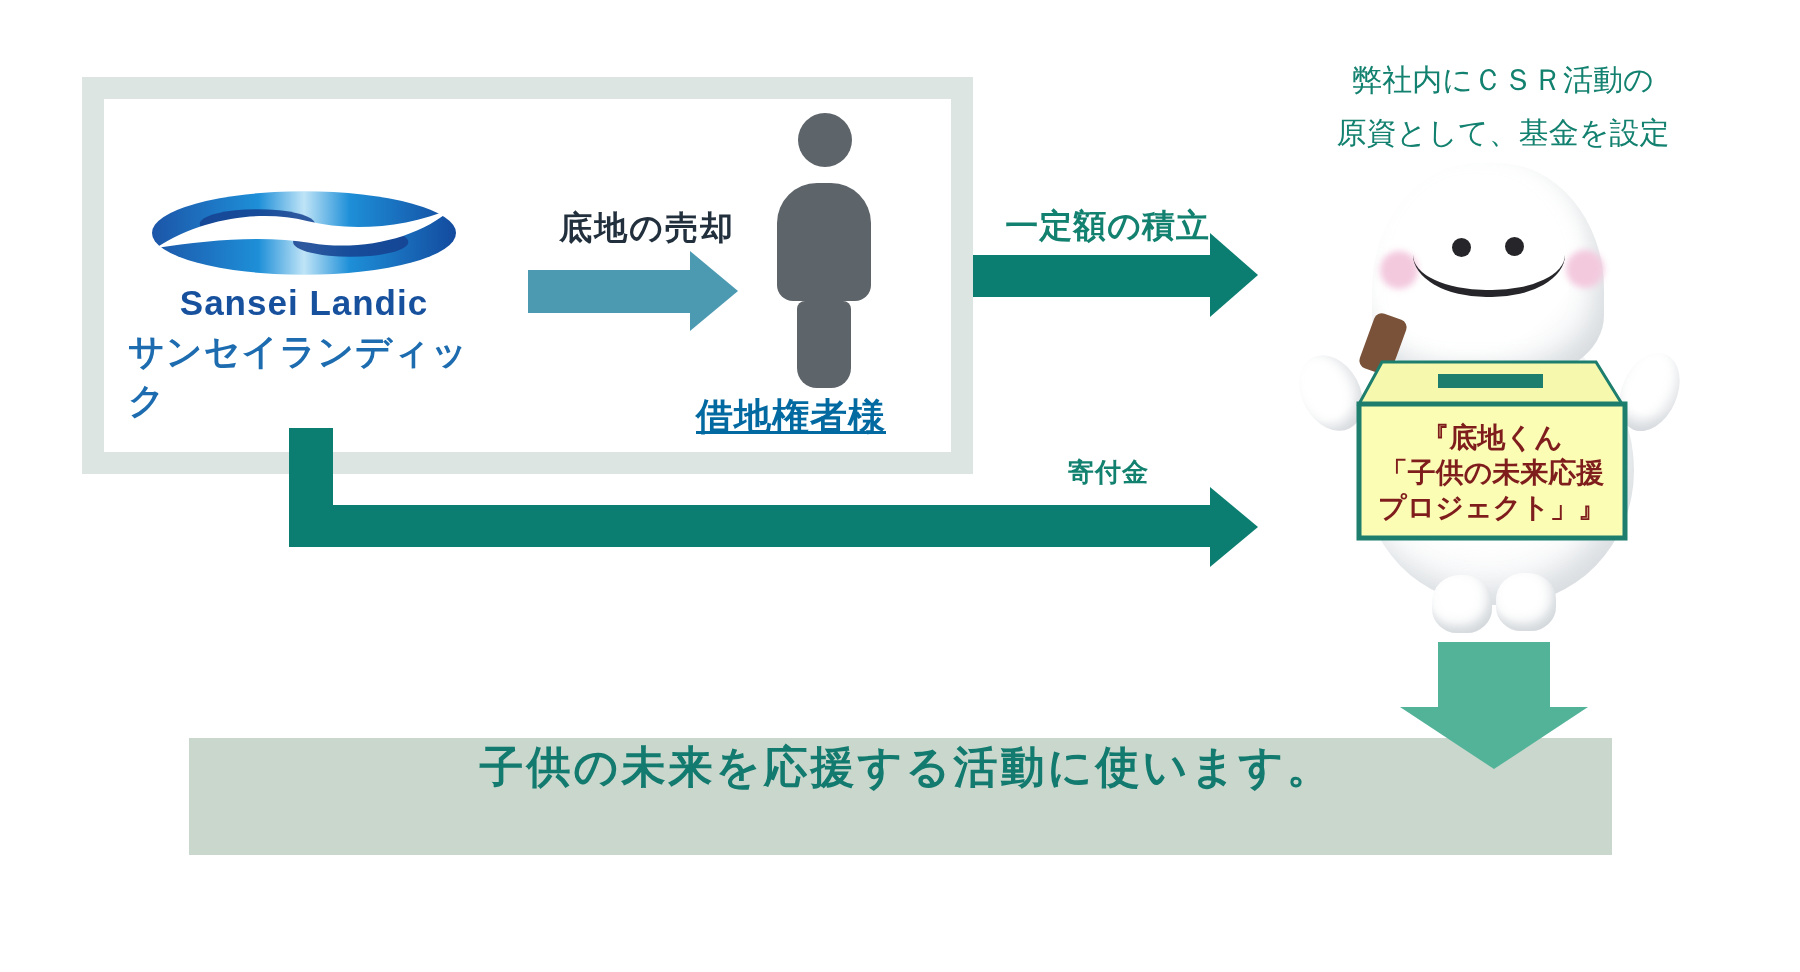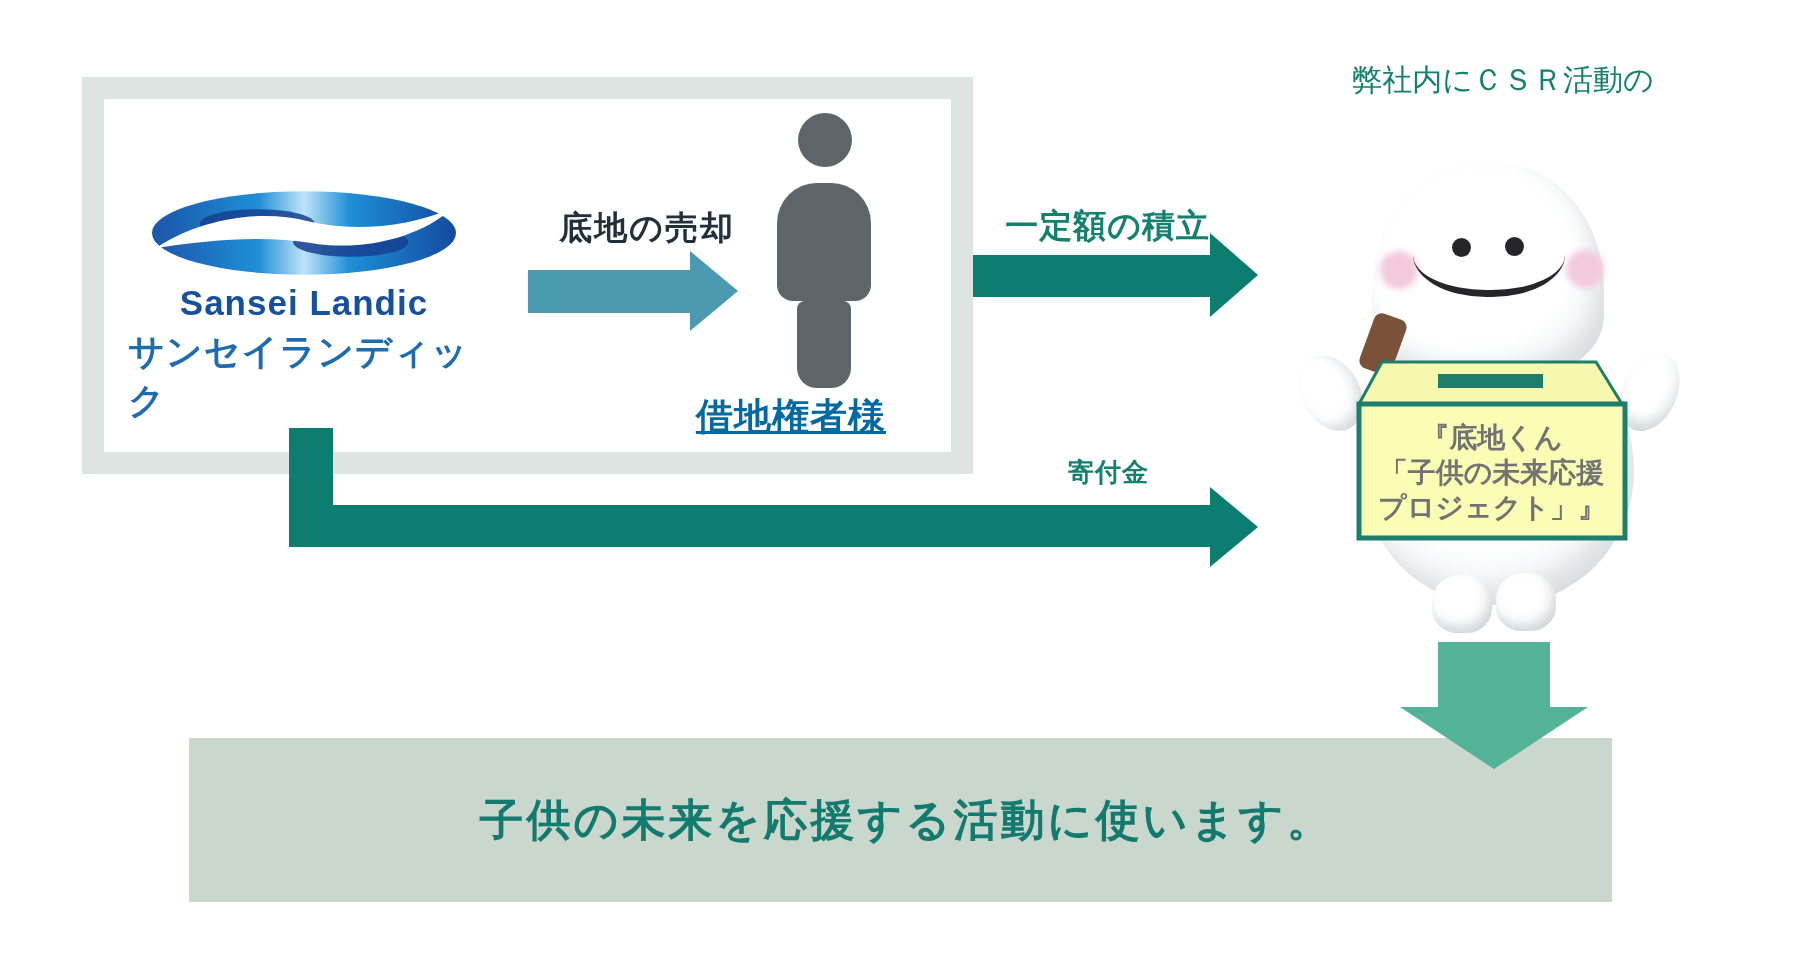--- a/index.html
+++ b/index.html
@@ -74,30 +74,30 @@
   .m-cheek { position:absolute; width:38px; height:38px; border-radius:50%; background:#f3c9de; filter:blur(3px); }
   .m-cheek.c1 { left:80px; top:96px; } .m-cheek.c2 { left:266px; top:95px; }
   .m-foot { position:absolute; width:60px; height:58px; background:radial-gradient(circle at 45% 35%, #ffffff 55%, #e6e9eb 95%);
             border-radius:46% 46% 42% 42%; box-shadow:inset -5px -8px 12px rgba(176,183,190,.45); }
   .m-foot.f1 { left:132px; top:420px; } .m-foot.f2 { left:196px; top:418px; }
 
   
   .dbox { left:1352px; top:358px; width:280px; height:188px; z-index:8; }
   .dbox-text { position:absolute; left:10px; top:50px; width:260px; height:128px;
                display:flex; flex-direction:column; justify-content:center; align-items:center;
-               font-size:28px; line-height:35px; font-weight:bold; color:#737373; text-align:left; letter-spacing:0; }
+               font-size:28px; line-height:35px; font-weight:bold; color:#7f1d1d; text-align:left; letter-spacing:0; }
 
   
   .down-shaft { left:1438px; top:642px; width:112px; height:66px; background:#52b398; z-index:4; }
   .down-head  { left:1400px; top:707px; width:0; height:0; z-index:4;
                 border-top:62px solid #52b398; border-left:94px solid transparent; border-right:94px solid transparent; }
 
   
-  .banner { left:189px; top:738px; width:1423px; height:164px; background:#c9d7cc; z-index:2;
-            display:flex; align-items:center; justify-content:center;padding-left:12px; }
+  .banner { left:189px; top:738px; width:1423px; height:117px; background:#c9d7cc; z-index:2;
+            display:flex; justify-content:center;padding-left:12px; }
   .banner-text { font-size:44px; font-weight:bold; color:#127a6e; letter-spacing:3px; }
 </style>
 </head>
 <body>
 
 <div class="abs frame"></div>
 
 <svg class="abs logo-swirl" viewBox="0 0 310 86">
   <defs>
     <linearGradient id="lg1" x1="0" y1="0" x2="1" y2="0">
@@ -126,20 +126,21 @@
   <div class="p-legs"></div>
 </div>
 <div class="abs lbl lbl-lease">借地権者様</div>
 
 <div class="abs lbl lbl-accum">一定額の積立</div>
 <div class="abs acc-shaft"></div>
 <div class="abs acc-head"></div>
 
 <div class="abs fund-note">
   <div>弊社内にＣＳＲ活動の</div>
+  <div>原資として、基金を設定</div>
 </div>
 
 <div class="abs don-vert"></div>
 <div class="abs don-horiz"></div>
 <div class="abs don-head"></div>
 <div class="abs lbl lbl-kifu">寄付金</div>
 
 <div class="abs mascot">
   <div class="m-arm-l"></div>
   <div class="m-arm-r"></div>

